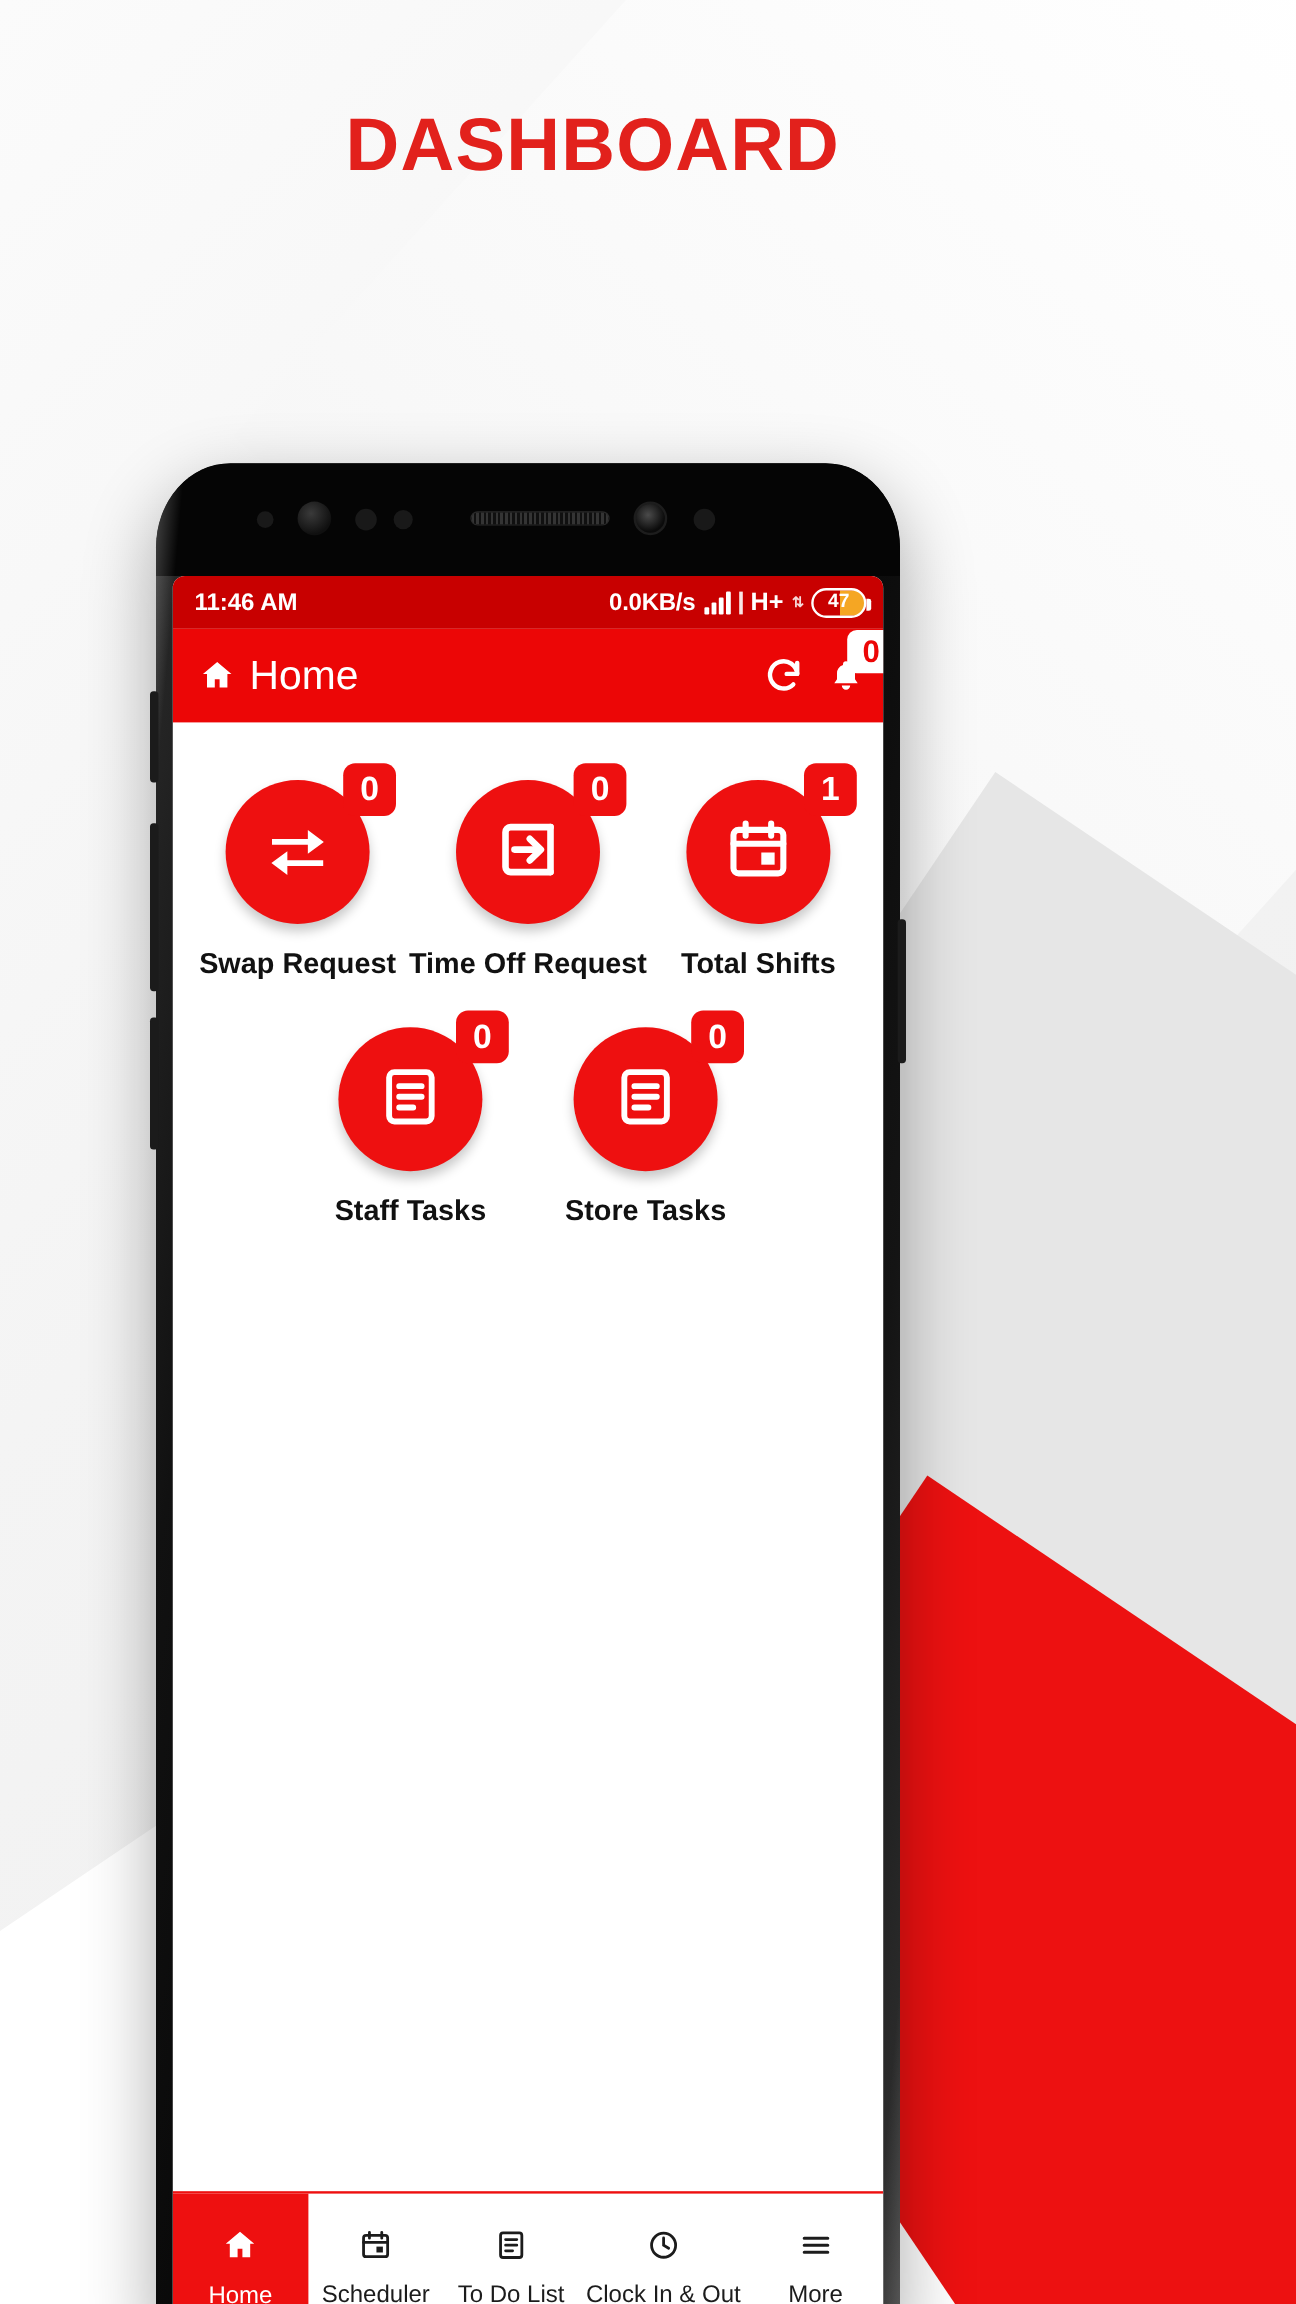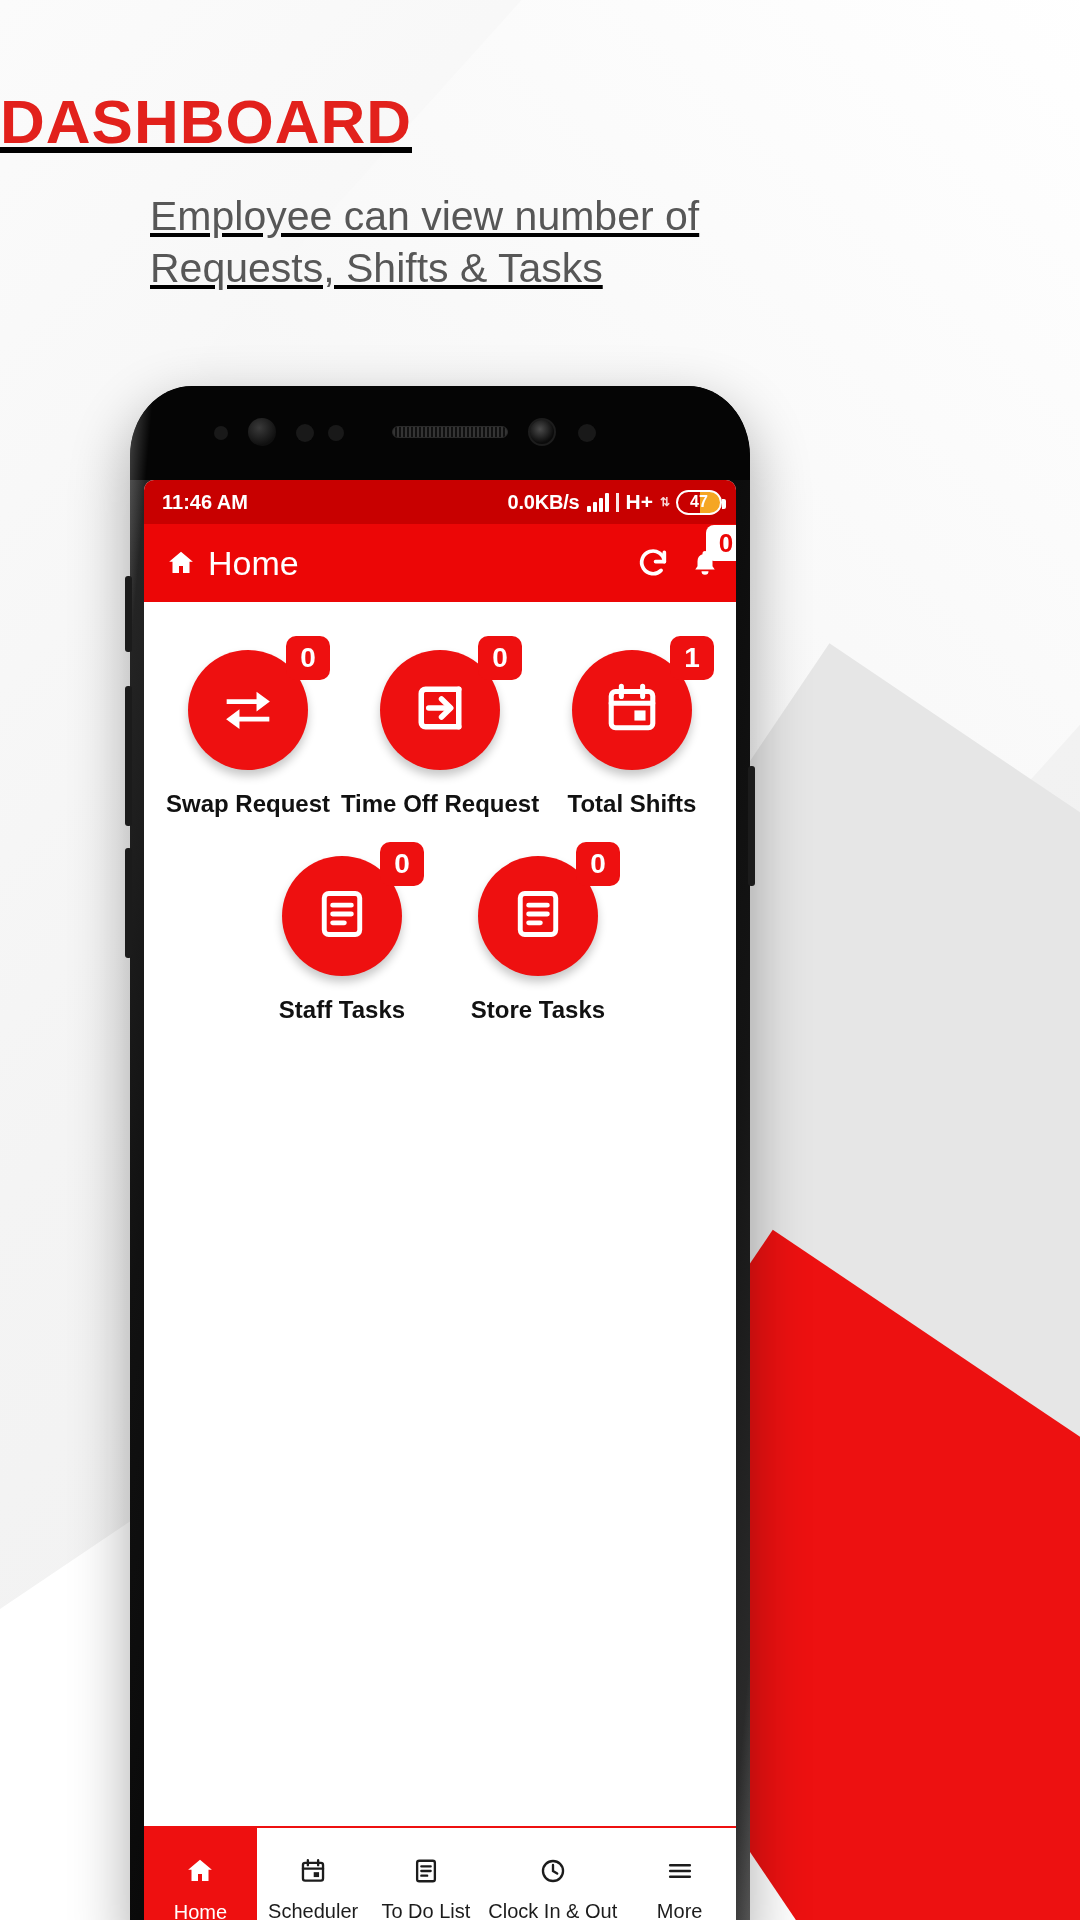--- a/index.html
+++ b/index.html
@@ -40,21 +40,21 @@
   .bg-white-wedge-bottom {
     position: absolute; bottom: -520px; left: -260px;
     width: 1000px; height: 900px;
     background: #ffffff;
     transform: rotate(-34deg);
   }
 
   
   #headline-block {
     position: absolute; top: 86px; left: 0; width: 988px;
-    text-align: left; z-index: 5; text-decoration: underline;
+    text-align: center; z-index: 5;
   }
   #page-title {
     font-size: 62px; font-weight: bold; letter-spacing: 1px;
     color: #e2211c; line-height: 1.15;
   }
   #page-subtitle {
     margin-top: 34px;
     font-size: 41px; font-weight: 400; color: #575757;
     line-height: 1.25;
     padding: 0 150px;
@@ -222,21 +222,20 @@
 <div id="bg-layer">
   <div class="bg-base"></div>
   <div class="bg-diag-top-right"></div>
   <div class="bg-gray-wedge-right"></div>
   <div class="bg-red-wedge"></div>
   <div class="bg-white-wedge-bottom"></div>
 </div>
 
 <div id="headline-block">
   <div id="page-title">DASHBOARD</div>
-  <div id="page-subtitle">Employee can view number of Requests, Shifts &amp; Tasks</div>
 </div>
 
 <div id="phone-mock">
   <div class="phone-body">
 
     <div class="bezel-top">
       <span class="sensor s1"></span>
       <span class="sensor s2"></span>
       <span class="sensor s3"></span>
       <span class="sensor s4"></span>

